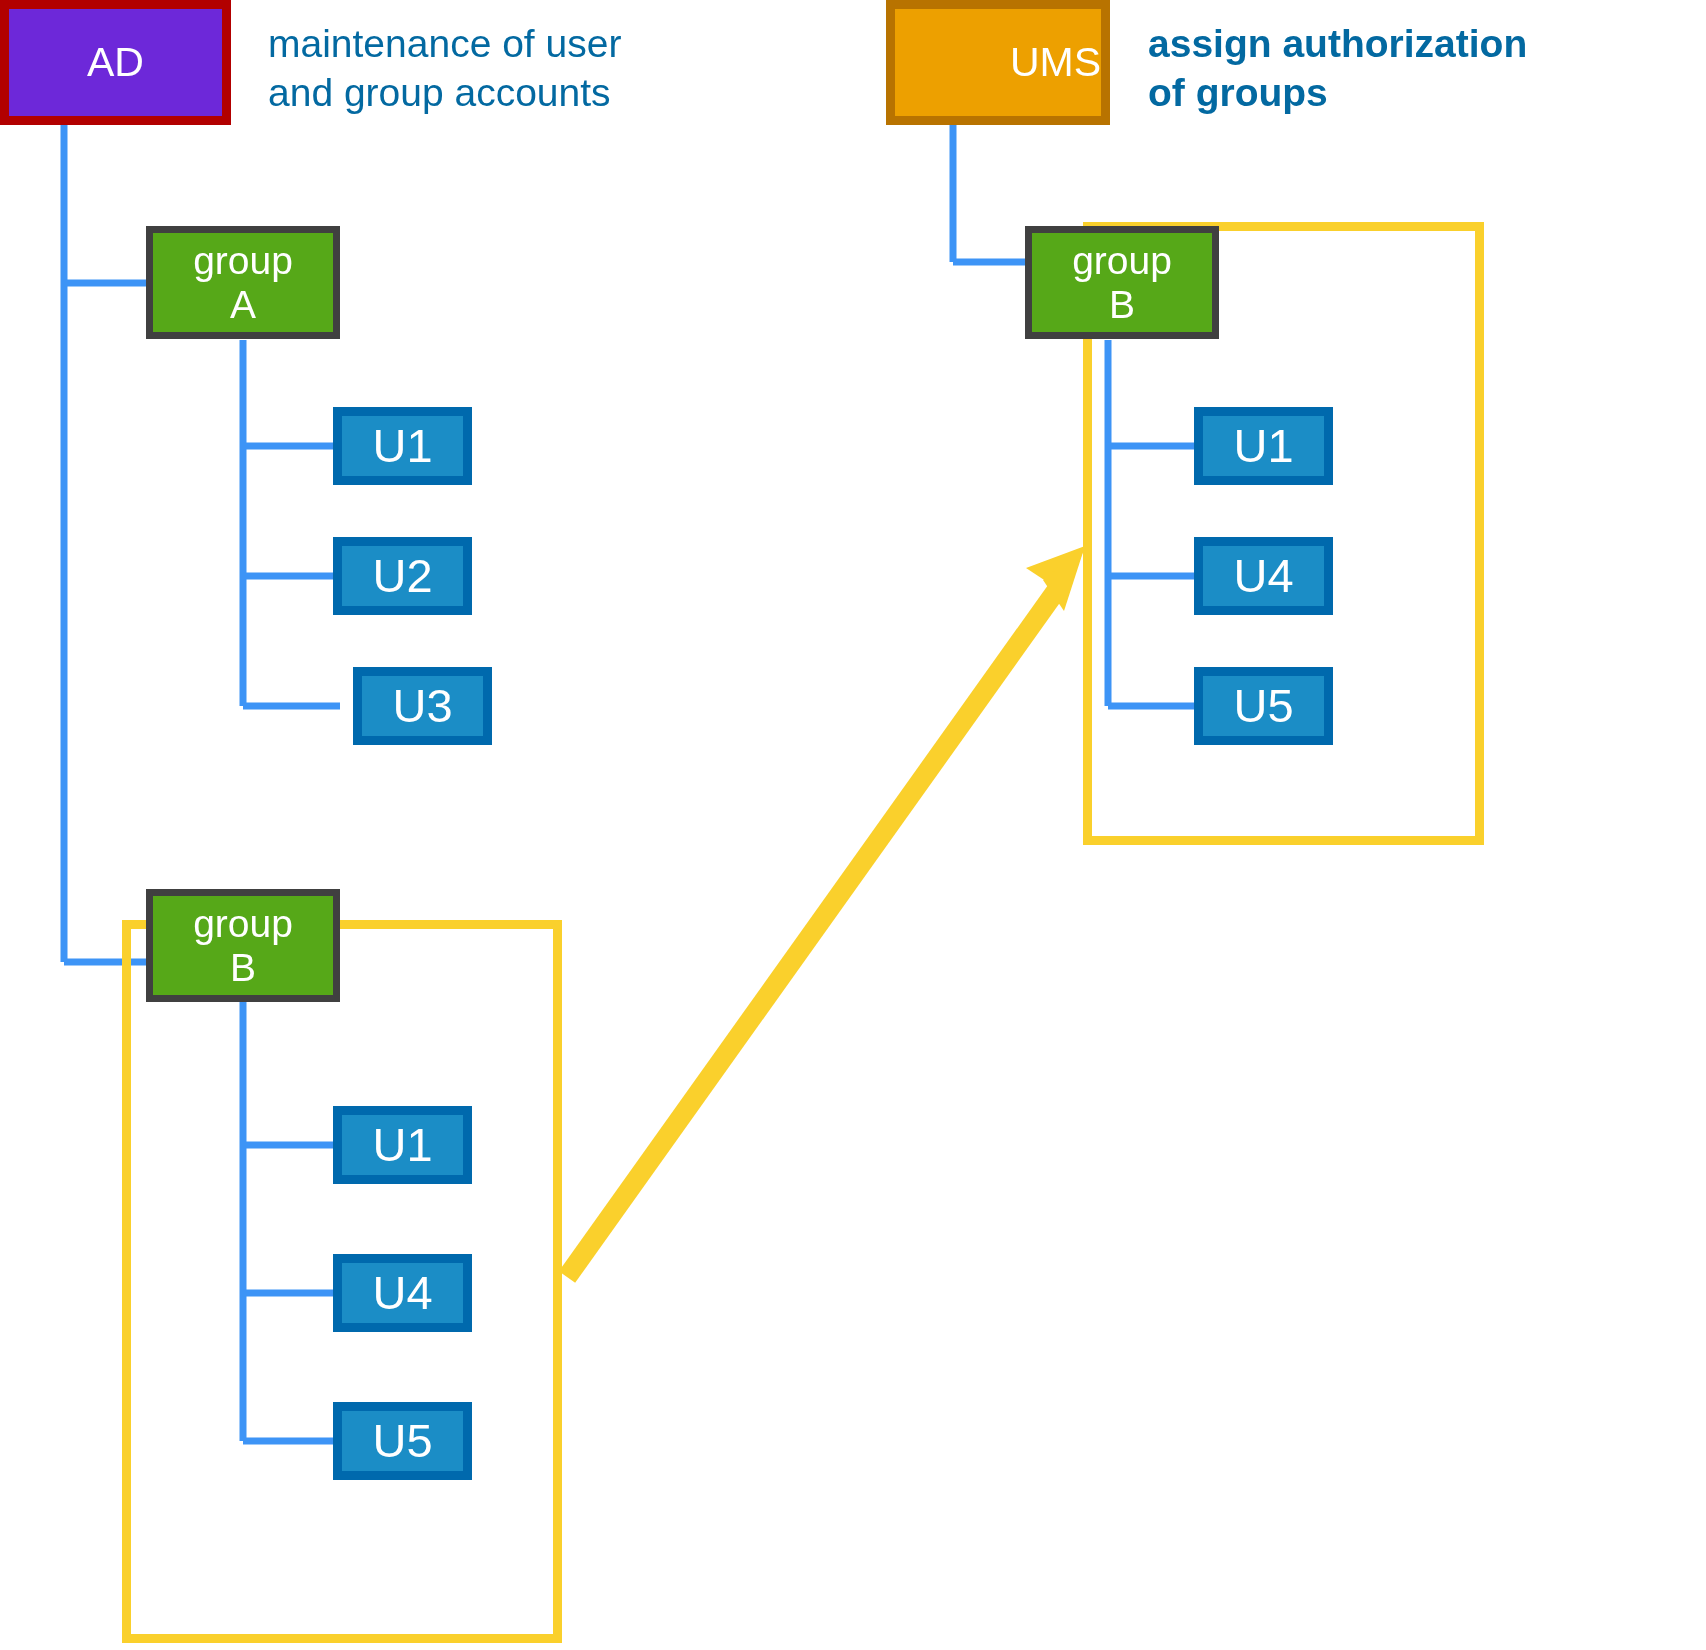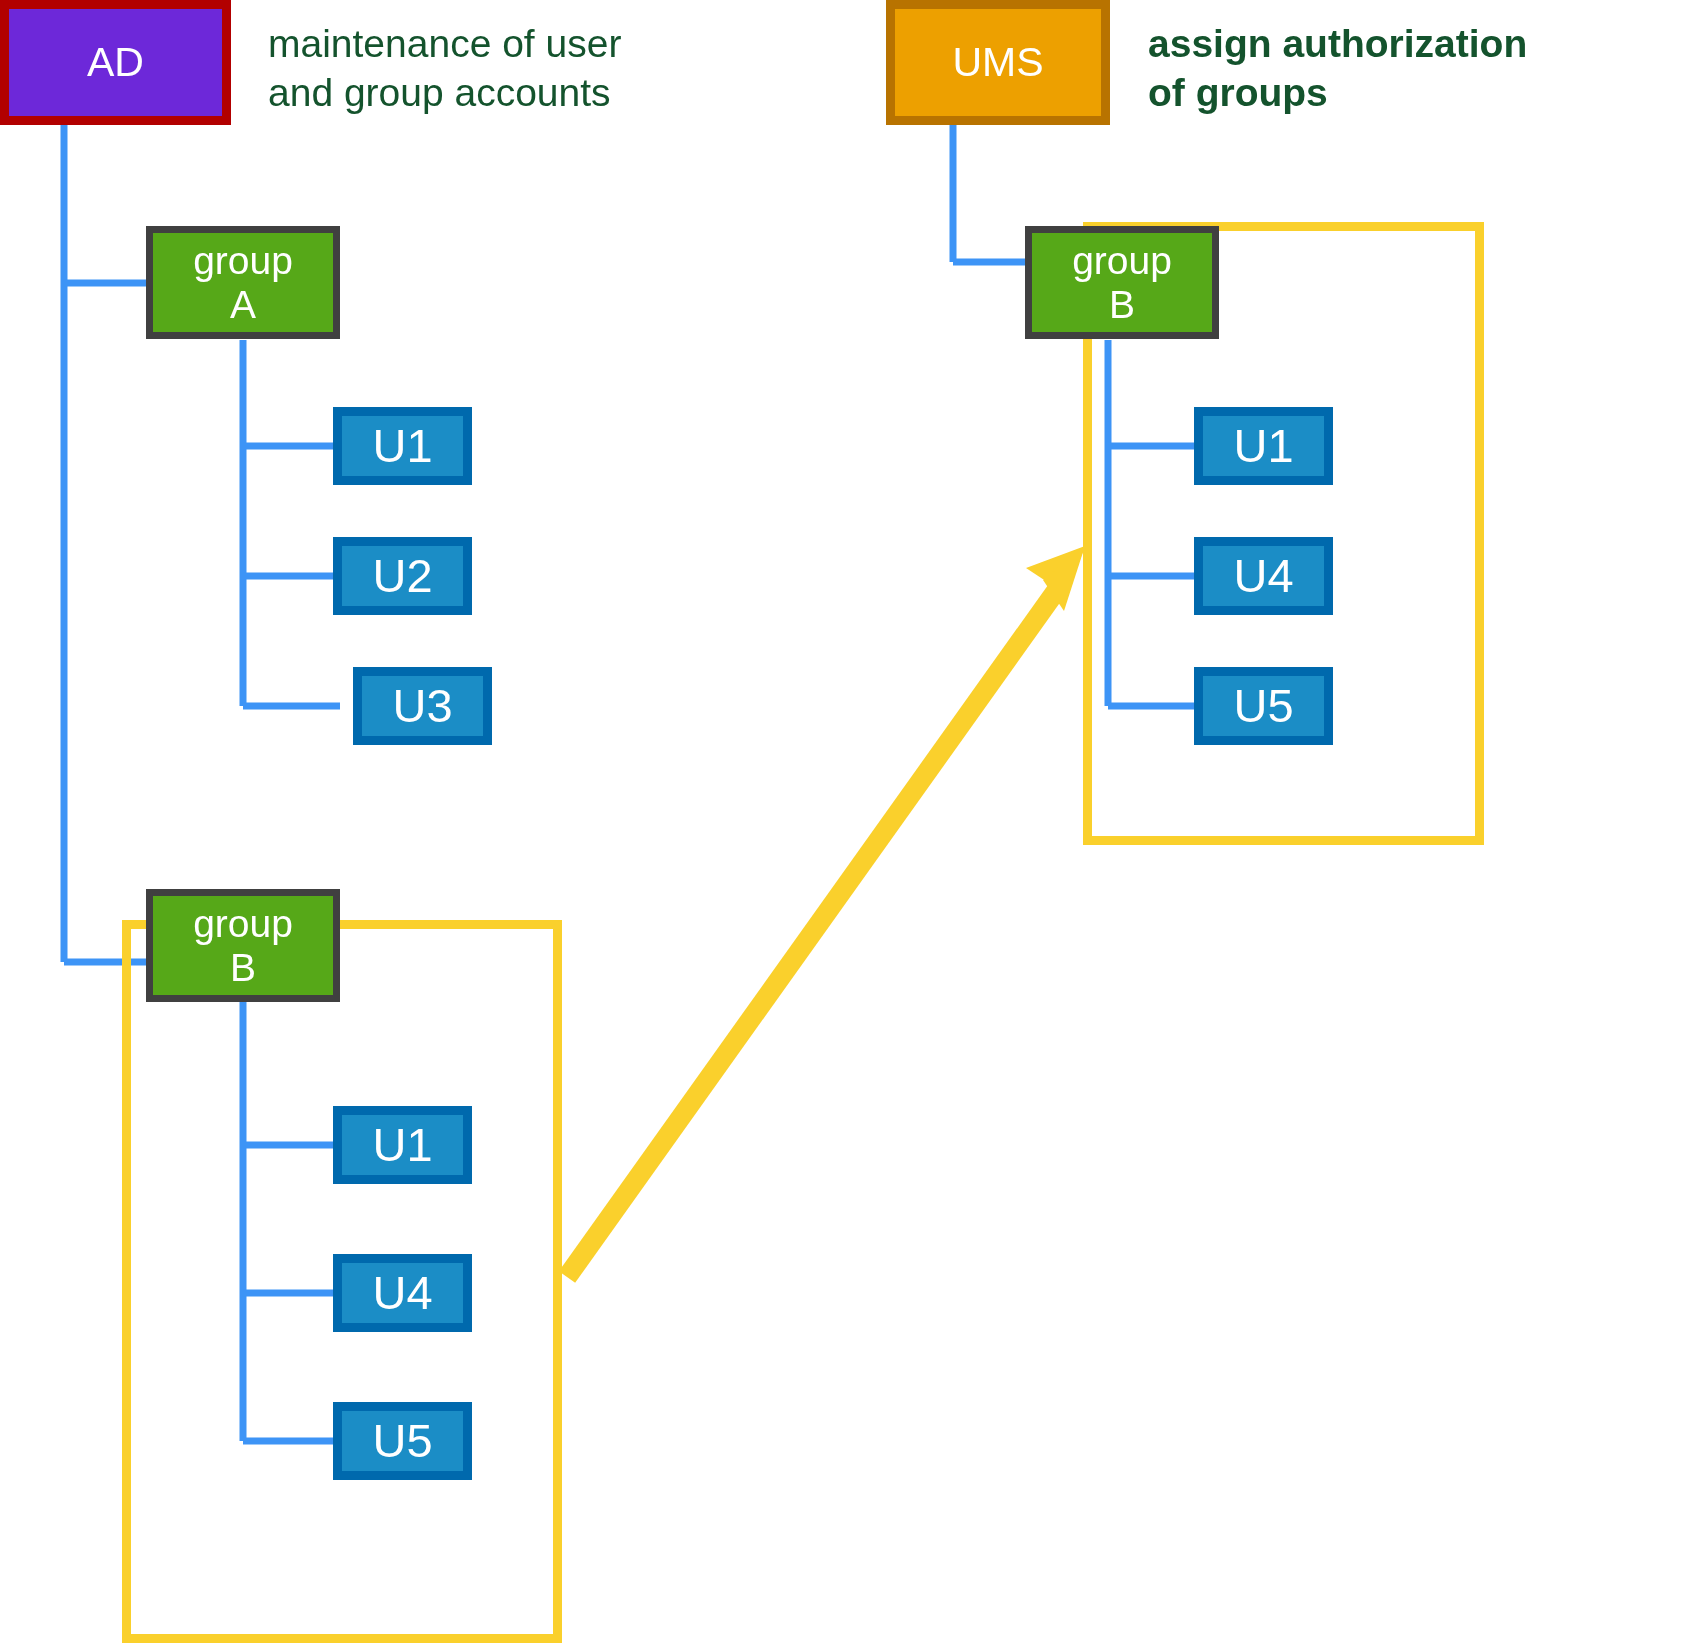--- a/index.html
+++ b/index.html
@@ -55,21 +55,21 @@
     font-size: 47px;
   }
   .container-box {
     position: absolute;
     box-sizing: border-box;
     border: 9px solid #fad02c;
     background: transparent;
   }
   .caption {
     position: absolute;
-    color: #14532d;
+    color: #0369a1;
     font-size: 39px;
     line-height: 1.25;
     white-space: pre-line;
   }
 </style>
 </head>
 <body>
 
 <div id="canvas">
 
@@ -112,21 +112,21 @@
 
   <div class="container-box" style="left:1083px; top:222px; width:401px; height:623px;"></div>
 
   <div class="node node-ad" style="left:0px; top:0px; width:231px; height:125px;">
     <span>AD</span>
   </div>
 
   <div class="caption" style="left:268px; top:20px; width:420px;">maintenance of user
 and group accounts</div>
 
-  <div class="node node-ums" style="left:886px; top:0px; width:224px; height:125px;">
+  <div class="node node-ums" style="left:886px; top:0px; width:224px; height:125px;justify-content:flex-end;">
     <span>UMS</span>
   </div>
 
   <div class="caption" style="left:1148px; top:20px; width:420px;font-weight:bold;">assign authorization
 of groups</div>
 
   <div class="node node-group" style="left:146px; top:226px; width:194px; height:113px;">
     <span>group
 A</span>
   </div>

